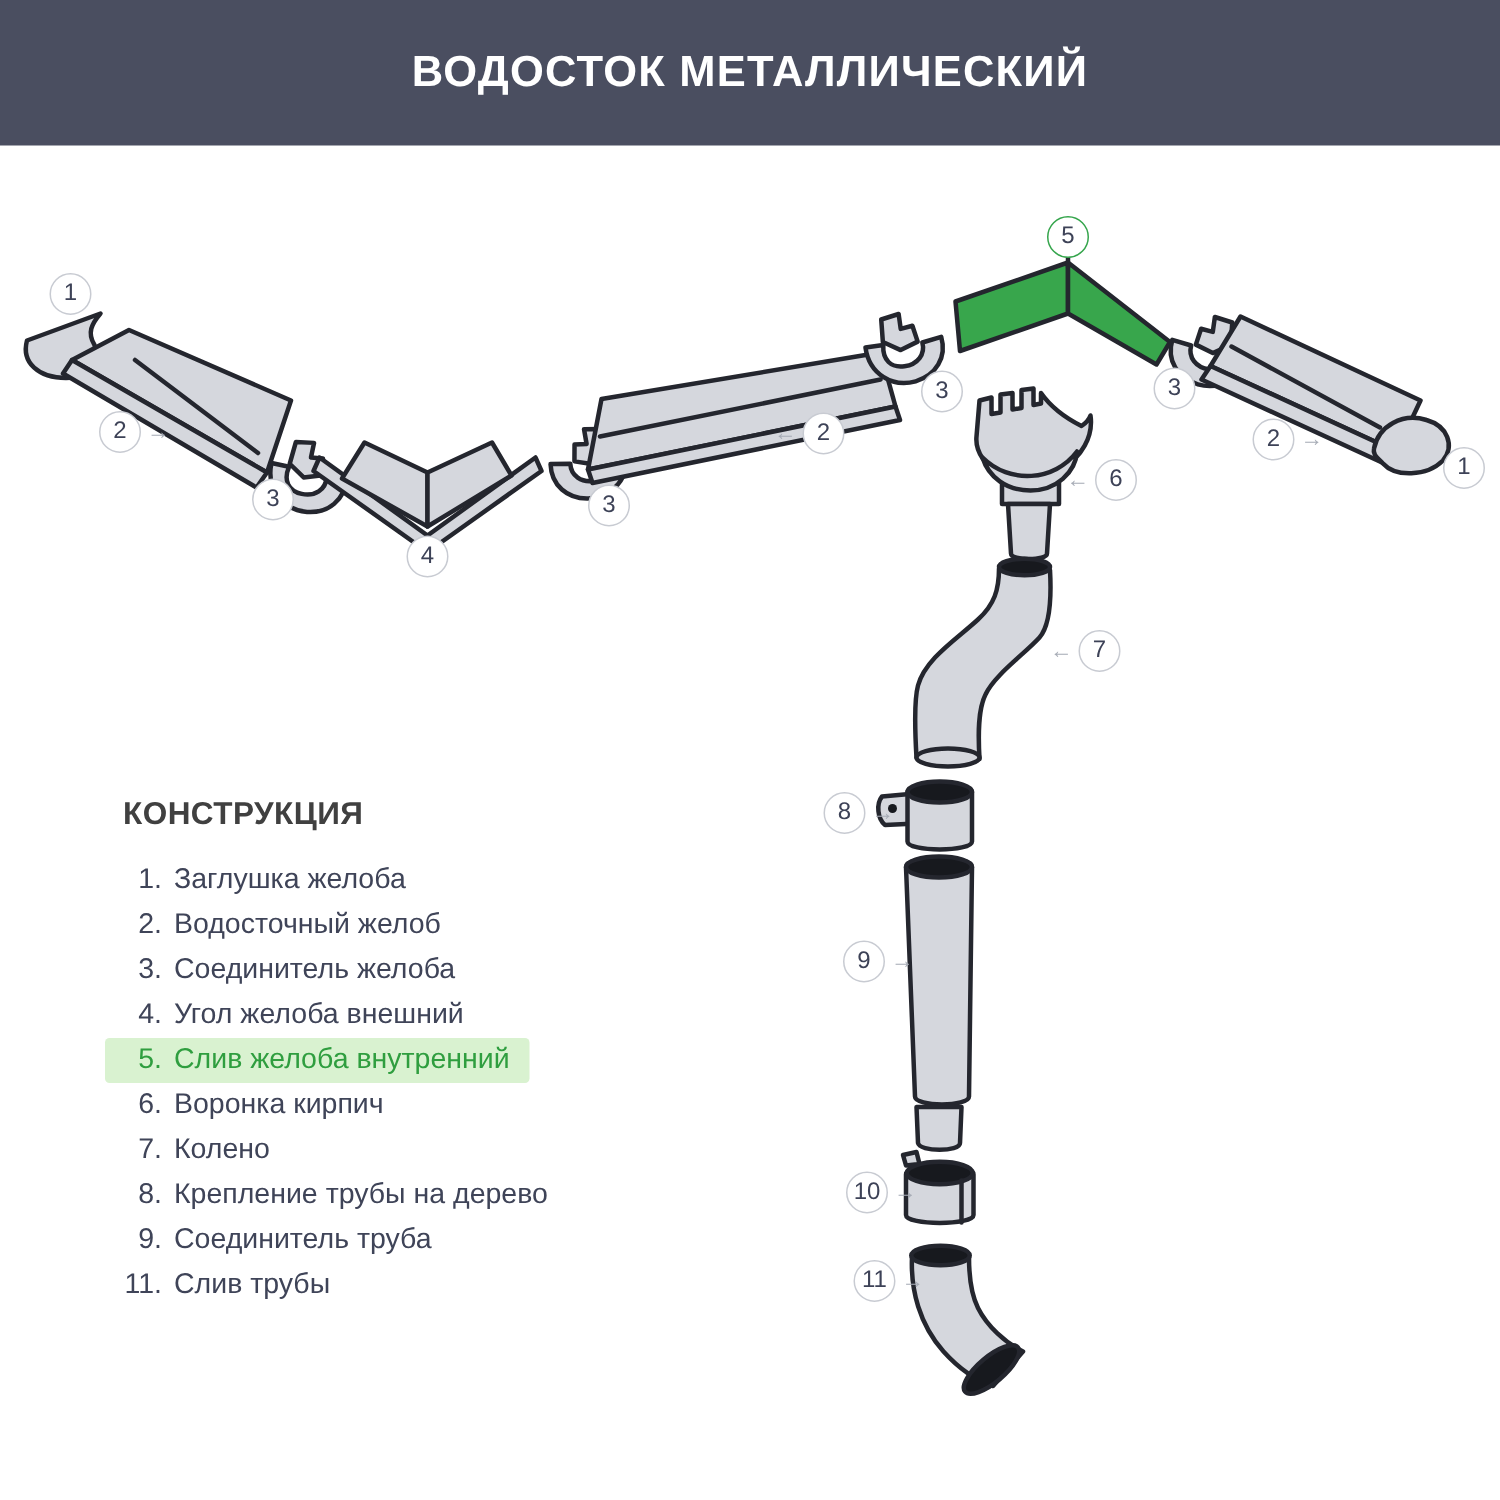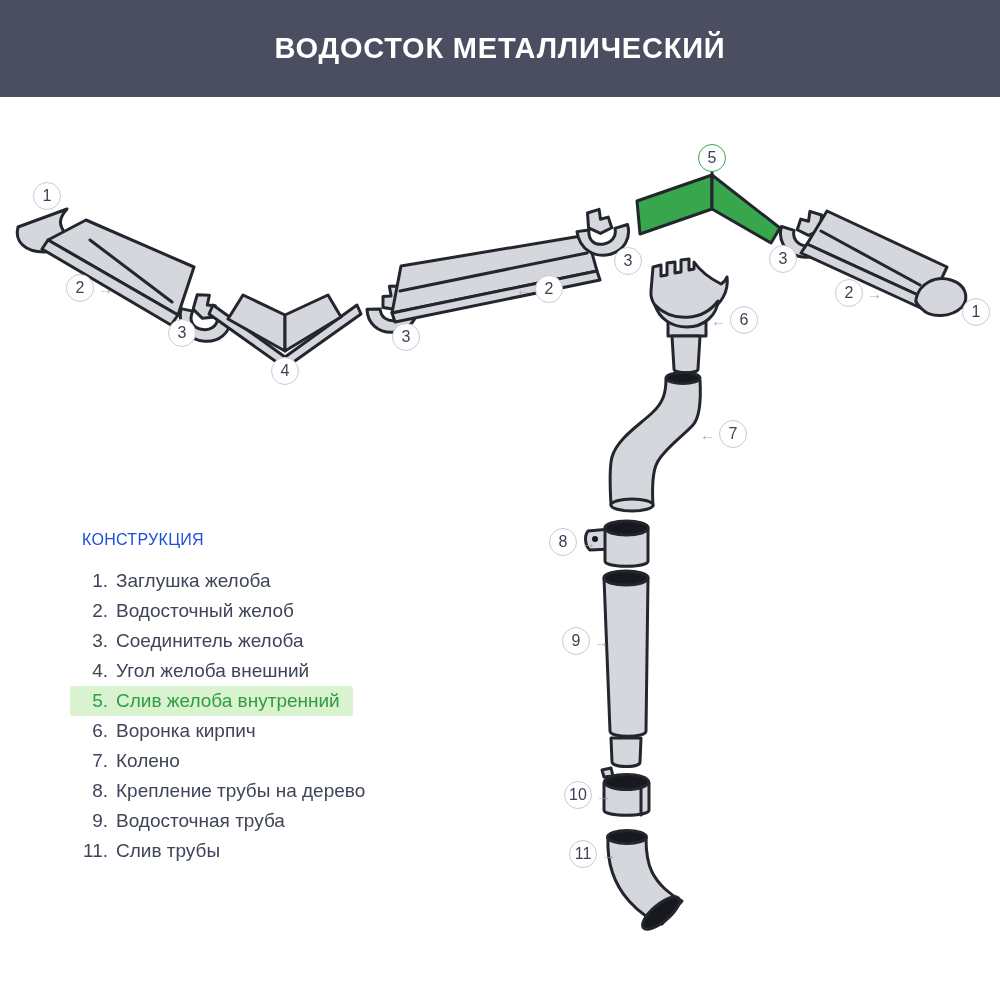--- a/index.html
+++ b/index.html
@@ -41,21 +41,21 @@
   .callout .arrow {
     position:absolute; top:50%; transform:translateY(-50%);
     font-size:15px; color:#a7acb6; pointer-events:none;
   }
   .callout .arrow-r { left:31px; }
   .callout .arrow-l { right:31px; }
 
   
   .legend { position:absolute; left:70px; top:531px; z-index:3; }
   .legend-title {
-    font-size:16px; font-weight:400; color:#1d4ed8;
+    font-size:21px; font-weight:700; color:#404040;
     letter-spacing:0.3px; margin:0 0 17px 12px;
   }
   .legend-row {
     display:flex; align-items:center; height:30px;
     font-size:19px; color:#3f4458;
     width:fit-content; padding-right:13px; border-radius:3px;
     cursor:pointer;
   }
   .legend-row .num { width:38px; text-align:right; margin-right:8px; flex:none; }
   .legend-row.highlighted { background:#d9f2d0; color:#2f9e3f; }
@@ -262,21 +262,21 @@
     <div class="legend-row">
       <span class="num">7.</span>
       <span class="lbl">Колено</span>
     </div>
     <div class="legend-row">
       <span class="num">8.</span>
       <span class="lbl">Крепление трубы на дерево</span>
     </div>
     <div class="legend-row">
       <span class="num">9.</span>
-      <span class="lbl">Водосточная труба</span>
+      <span class="lbl">Соединитель труба</span>
     </div>
     <div class="legend-row">
       <span class="num">11.</span>
       <span class="lbl">Слив трубы</span>
     </div>
   </div>
 
 </div>
 
 </body></html>

